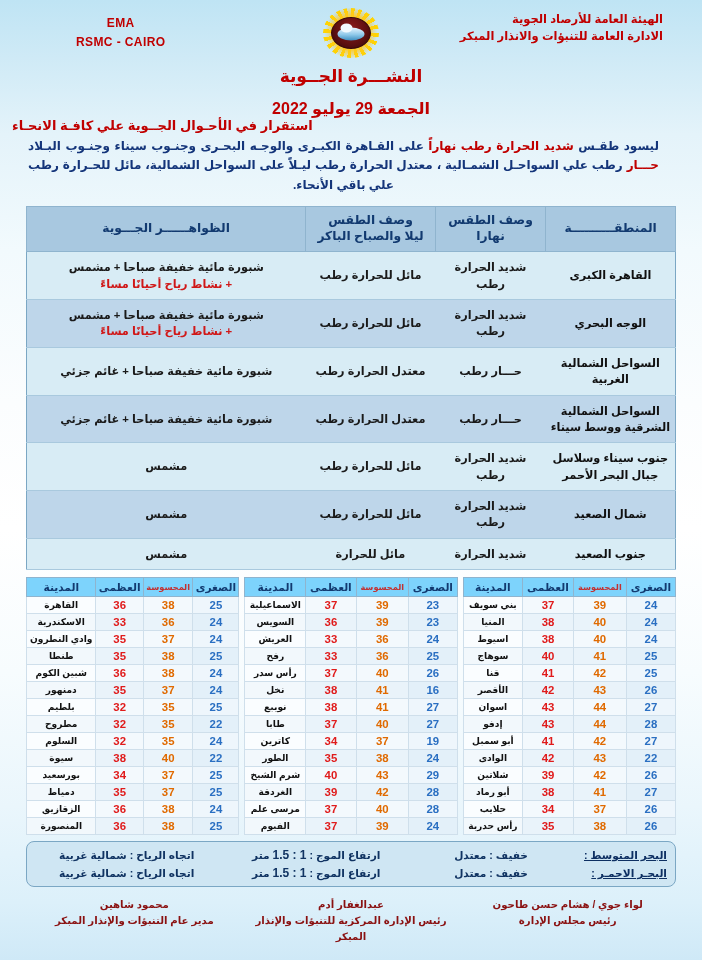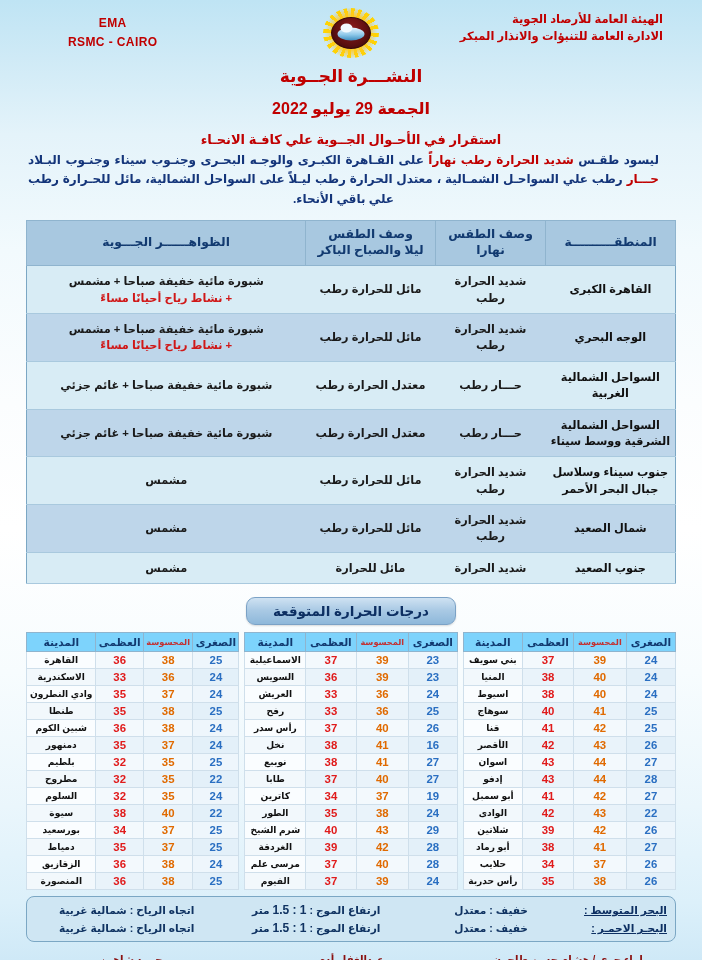--- a/index.html
+++ b/index.html
@@ -22,21 +22,21 @@
 
   
   .header { position: relative; height: 62px; }
 
   .org-block {
     position: absolute; top: 11px; right: 27px;
     text-align: right; color: #c00000;
     font-weight: bold; font-size: 11.5px; line-height: 1.5;
   }
   .ema-block {
-    position: absolute; top: 14px; left: 56px;
+    position: absolute; top: 14px; left: 64px;
     text-align: center; color: #c00000;
     font-weight: bold; font-size: 12px; line-height: 1.55;
     direction: ltr; letter-spacing: .4px;
   }
 
   .logo-wrap {
     position: absolute; top: 8px; left: 50%;
     transform: translateX(-50%);
     width: 56px; height: 50px;
   }
@@ -89,22 +89,22 @@
   
   .title-main {
     text-align: center; color: #c00000; font-weight: bold;
     font-size: 17px; letter-spacing: 1px; margin-top: 4px;
   }
   .title-date {
     text-align: center; color: #c00000; font-weight: bold;
     font-size: 16px; margin-top: 12px;
   }
   .headline {
-    text-align: center; color: #c00000; font-weight: bold;
-    font-size: 13px; margin-top: 14px; letter-spacing: .3px;
+    text-align: left; color: #c00000; font-weight: bold;
+    font-size: 13px; margin-top: 0; letter-spacing: .3px;
   }
   .summary {
     margin: 4px 31px 0 16px; font-size: 12px; font-weight: bold;
     color: #14357a; line-height: 1.62; text-align: justify;
     text-align-last: center;
   }
   .summary .hot { color: #c00000; }
 
   
   .phen-wrap { margin: 11px 14px 0 14px; }
@@ -289,23 +289,20 @@
             <td>شديد الحرارة</td>
             <td>مائل للحرارة</td>
             <td>
               <div>مشمس</div>
             </td>
           </tr>
         </tbody>
     </table>
   </div>
 
-  <div class="pill-row">
-    <span class="pill">درجات الحرارة المتوقعة</span>
-  </div>
 
   <div class="temps">
     <div class="temp-col">
       <table class="tt">
         <thead>
             <tr>
           <th>الصغرى</th>
           <th class="felt">المحسوسة</th>
           <th>العظمى</th>
           <th>المدينة</th>

